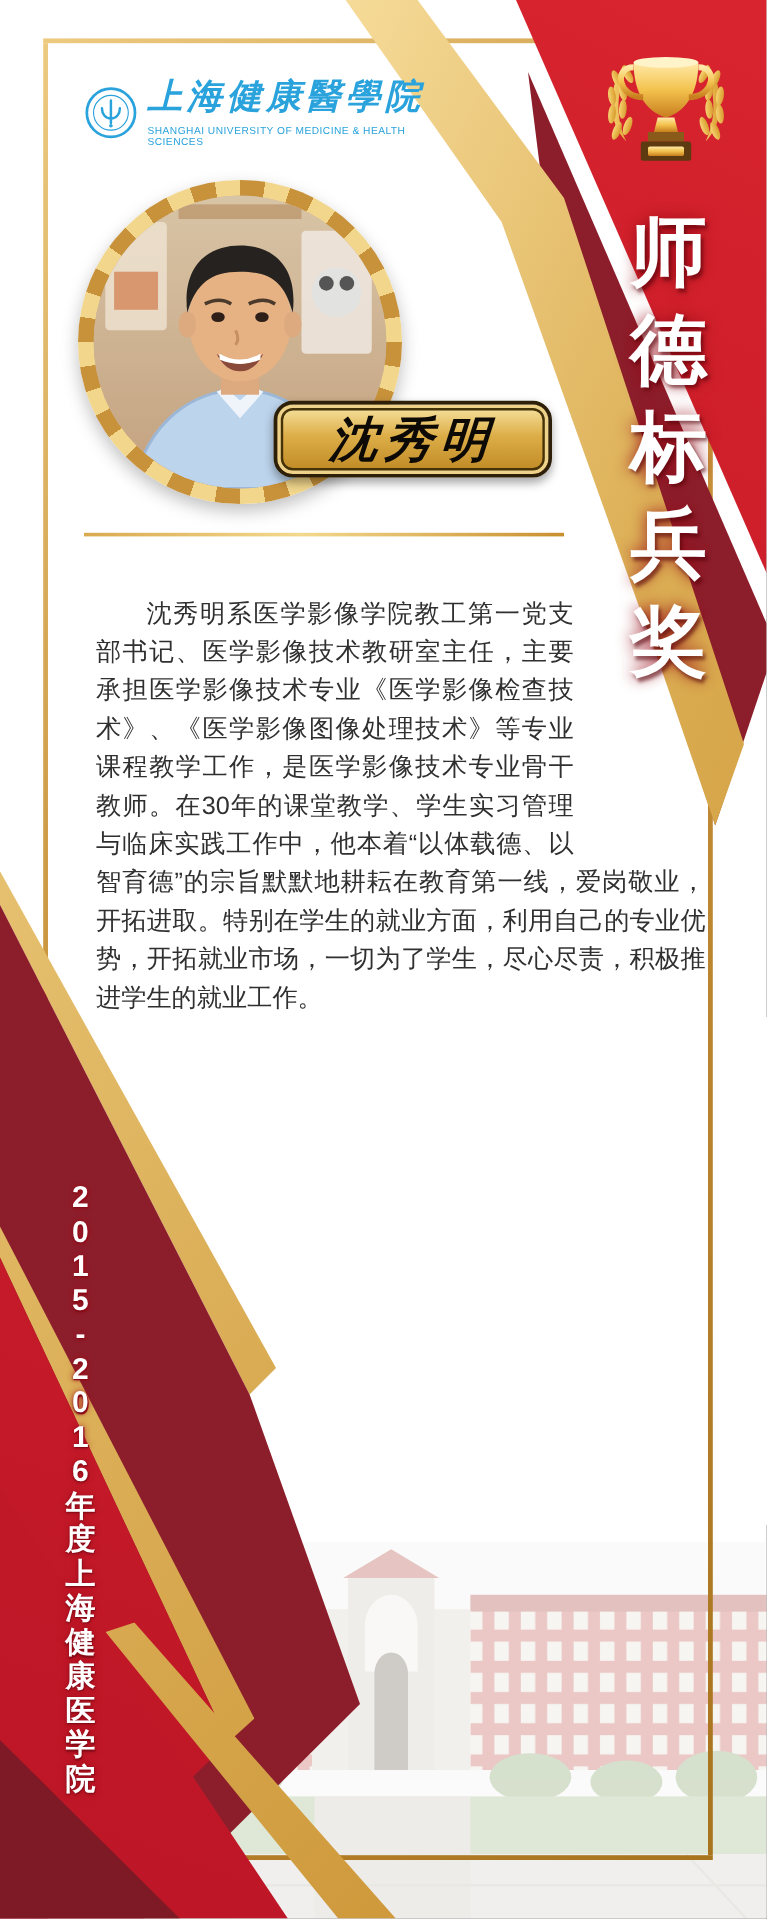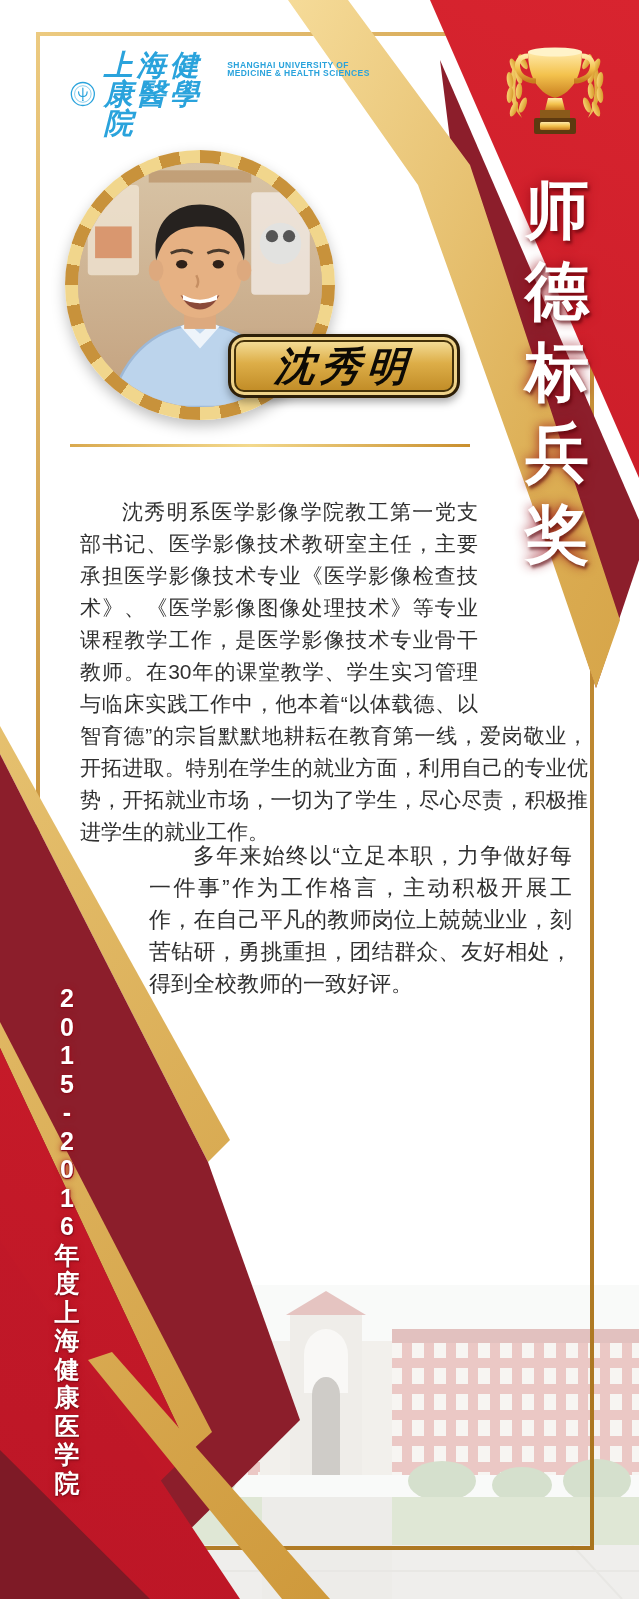--- a/index.html
+++ b/index.html
@@ -42,24 +42,24 @@
     clip-path:polygon(0 1048px,190px 1452px,40px 1599px,0 1599px);}
   .bl-red2{z-index:4;background:linear-gradient(200deg,#d02030,#bd1626);
     clip-path:polygon(0 1240px,240px 1599px,0 1599px);}
   .bl-maroon2{z-index:4;background:#7e1a26;
     clip-path:polygon(0 1450px,150px 1599px,0 1599px);}
   .bl-gold2{z-index:4;background:linear-gradient(135deg,#f3d88e,#c98f2e);
     clip-path:polygon(88px 1360px,112px 1352px,330px 1599px,282px 1599px);}
 
   
   .logo{left:70px;top:66px;width:300px;height:56px;z-index:5;display:flex;align-items:center;gap:8px;}
-  .logo-text{display:flex;flex-direction:row;line-height:1;}
+  .logo-text{display:flex;flex-direction:column;line-height:1;}
   .logo-zh{color:#2aa3dc;font-size:29px;font-weight:bold;letter-spacing:4px;
     font-family:"DejaVu Serif","Liberation Serif",serif;font-style:italic;}
-  .logo-en{color:#2aa3dc;font-size:8.5px;font-weight:bold;letter-spacing:.4px;margin-top:10px;}
+  .logo-en{color:#2aa3dc;font-size:8.5px;font-weight:normal;letter-spacing:.4px;margin-top:10px;}
 
   
   .portrait-ring{
     left:65px;top:150px;width:270px;height:270px;border-radius:50%;z-index:5;
     background:
       repeating-conic-gradient(#c8923b 0 9deg,#f1d68c 9deg 18deg);
     box-shadow:0 6px 14px rgba(0,0,0,.25);
     display:flex;align-items:center;justify-content:center;
   }
   .portrait-inner{width:244px;height:244px;border-radius:50%;overflow:hidden;background:#cdb393;}
@@ -220,21 +220,20 @@
 
   <div class="abs separator"></div>
 
   <div class="abs bodycol1">
     <div class="para">
       <span class="corner-spacer"></span><span>沈秀明系医学影像学院教工第一党支部书记、医学影像技术教研室主任，主要承担医学影像技术专业《医学影像检查技术》、《医学影像图像处理技术》等专业课程教学工作，是医学影像技术专业骨干教师。在30年的课堂教学、学生实习管理与临床实践工作中，他本着“以体载德、以智育德”的宗旨默默地耕耘在教育第一线，爱岗敬业，开拓进取。特别在学生的就业方面，利用自己的专业优势，开拓就业市场，一切为了学生，尽心尽责，积极推进学生的就业工作。</span>
     </div>
   </div>
 
   <div class="abs bodycol2">
-    <p class="para para2">多年来始终以“立足本职，力争做好每一件事”作为工作格言，主动积极开展工作，在自己平凡的教师岗位上兢兢业业，刻苦钻研，勇挑重担，团结群众、友好相处，得到全校教师的一致好评。</p>
   </div>
 
   <div class="abs trophy">
     <svg width="114" height="112" viewBox="0 0 114 112">
       <defs>
         <linearGradient id="gold" x1="0" y1="0" x2="0" y2="1">
           <stop offset="0" stop-color="#ffe9a8"></stop>
             <stop offset=".5" stop-color="#f3c24d"></stop>
             <stop offset="1" stop-color="#c87d1e"></stop>
         </linearGradient>

